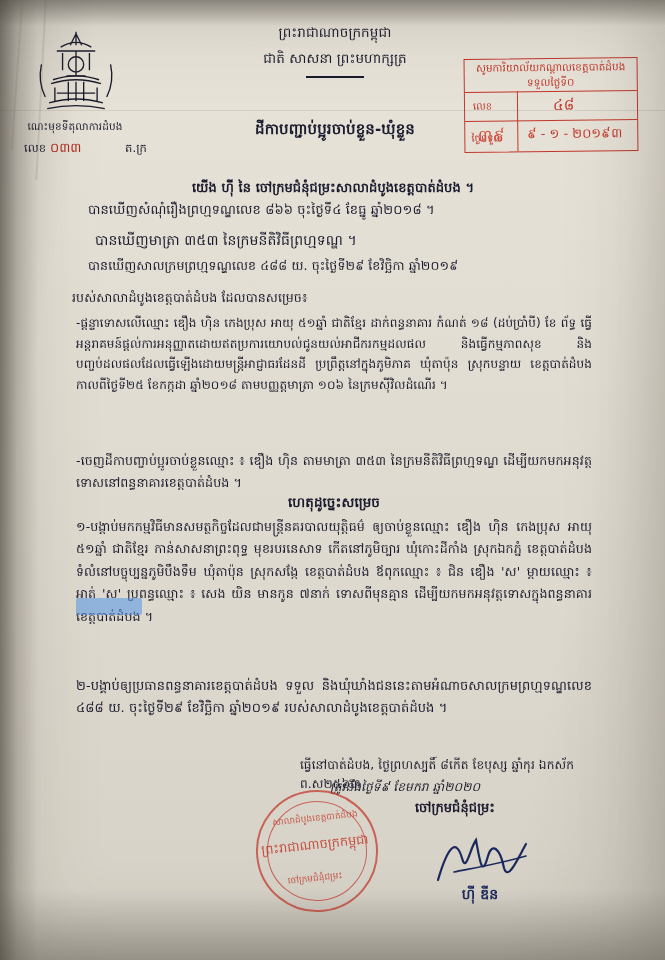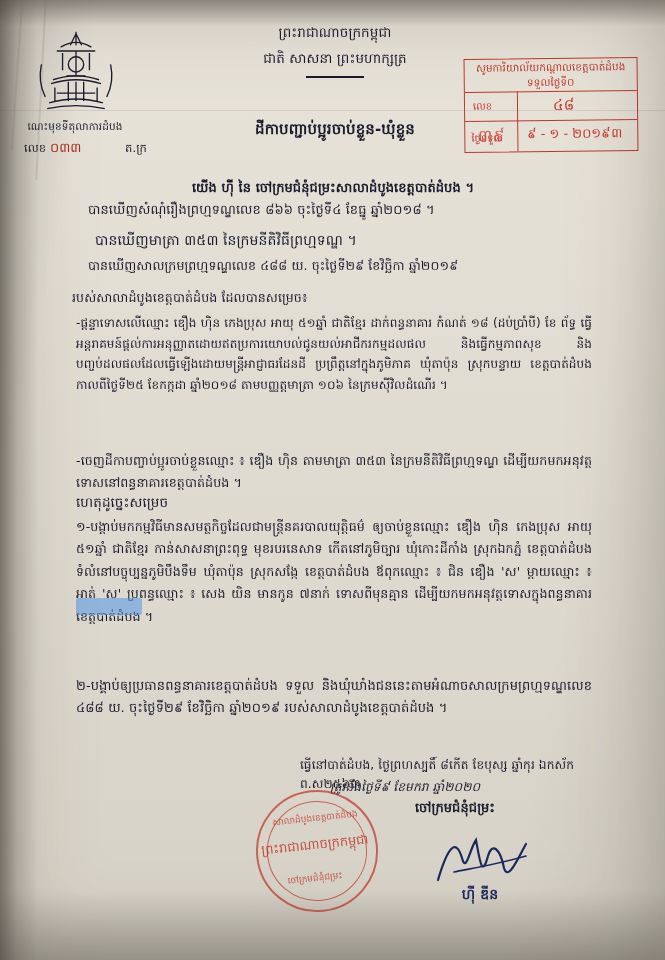--- a/index.html
+++ b/index.html
@@ -112,21 +112,21 @@
   }
 
   
   #p-addr   { left: 118px; top: 178px; width: 430px; font-size: 13px; font-weight: bold; text-align:center;}
   #p1  { left: 88px;  top: 200px; width: 500px; font-size: 13px; }
   #p2  { left: 88px;  top: 230px; width: 500px; font-size: 14px; margin-left: 7px; }
   #p3  { left: 88px;  top: 256px; width: 500px; font-size: 12.6px; }
   #p4  { left: 72px;  top: 288px; width: 520px; font-size: 12.6px; }
   #p5  { left: 76px;  top: 313px; width: 516px; font-size: 12px; line-height:1.72; }
   #p6  { left: 76px;  top: 450px; width: 516px; font-size: 12.6px; line-height:1.72; }
-  #h-reason { left: 76px; top: 492px; width: 516px; font-size: 13.5px; font-weight: normal; text-align:left; }
+  #h-reason { left: 76px; top: 492px; width: 516px; font-size: 13.5px; font-weight: bold; text-align:center; }
   #p7  { left: 76px;  top: 516px; width: 516px; font-size: 12.6px; line-height:1.78; }
   #p8  { left: 76px;  top: 675px; width: 516px; font-size: 13px; line-height:1.72; }
   #p9  { left: 300px; top: 756px; width: 300px; font-size: 12.2px; }
   #p10 { left: 330px; top: 778px; width: 250px; font-size: 12.2px; font-style: italic; }
   #sign-title { left: 330px; top: 798px; width: 250px; font-size: 13px; font-weight: bold; text-align:center;}
   #sign-name  { left: 380px; top: 884px; width: 200px; font-size: 14px; font-weight: bold; text-align:center; color:#1b2a5e;}
 
   
   #highlight {
     position: absolute; left: 76px; top: 598px; width: 66px; height: 17px;

